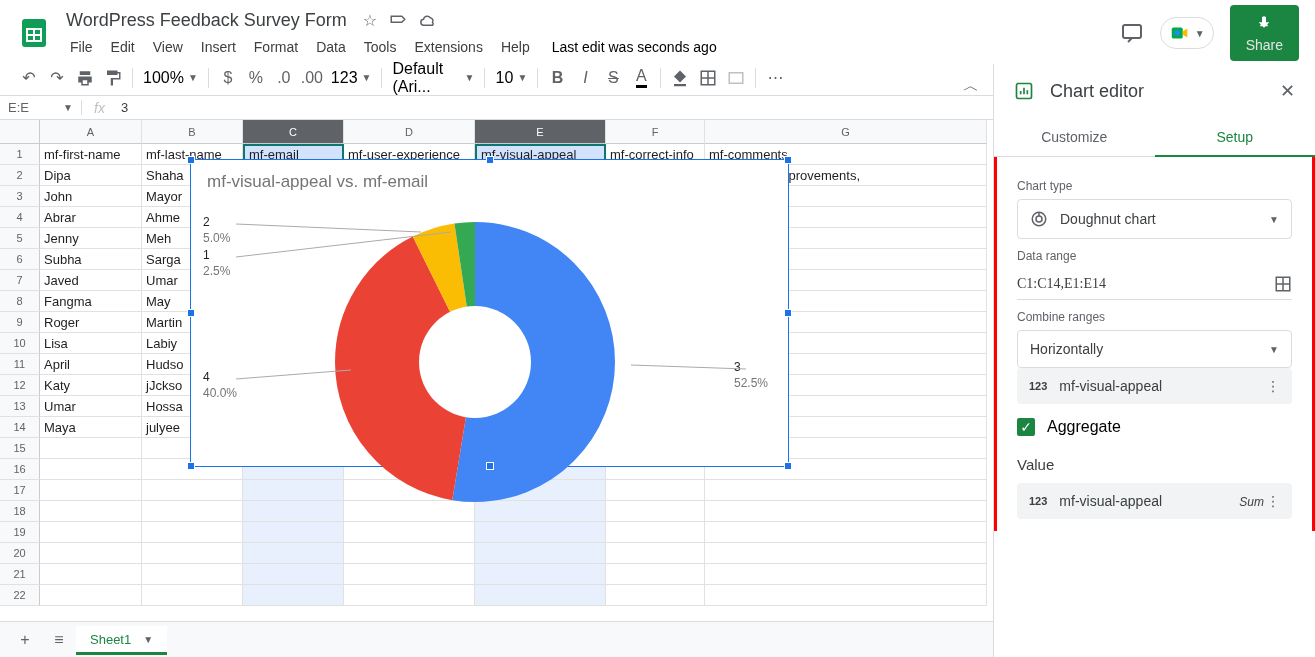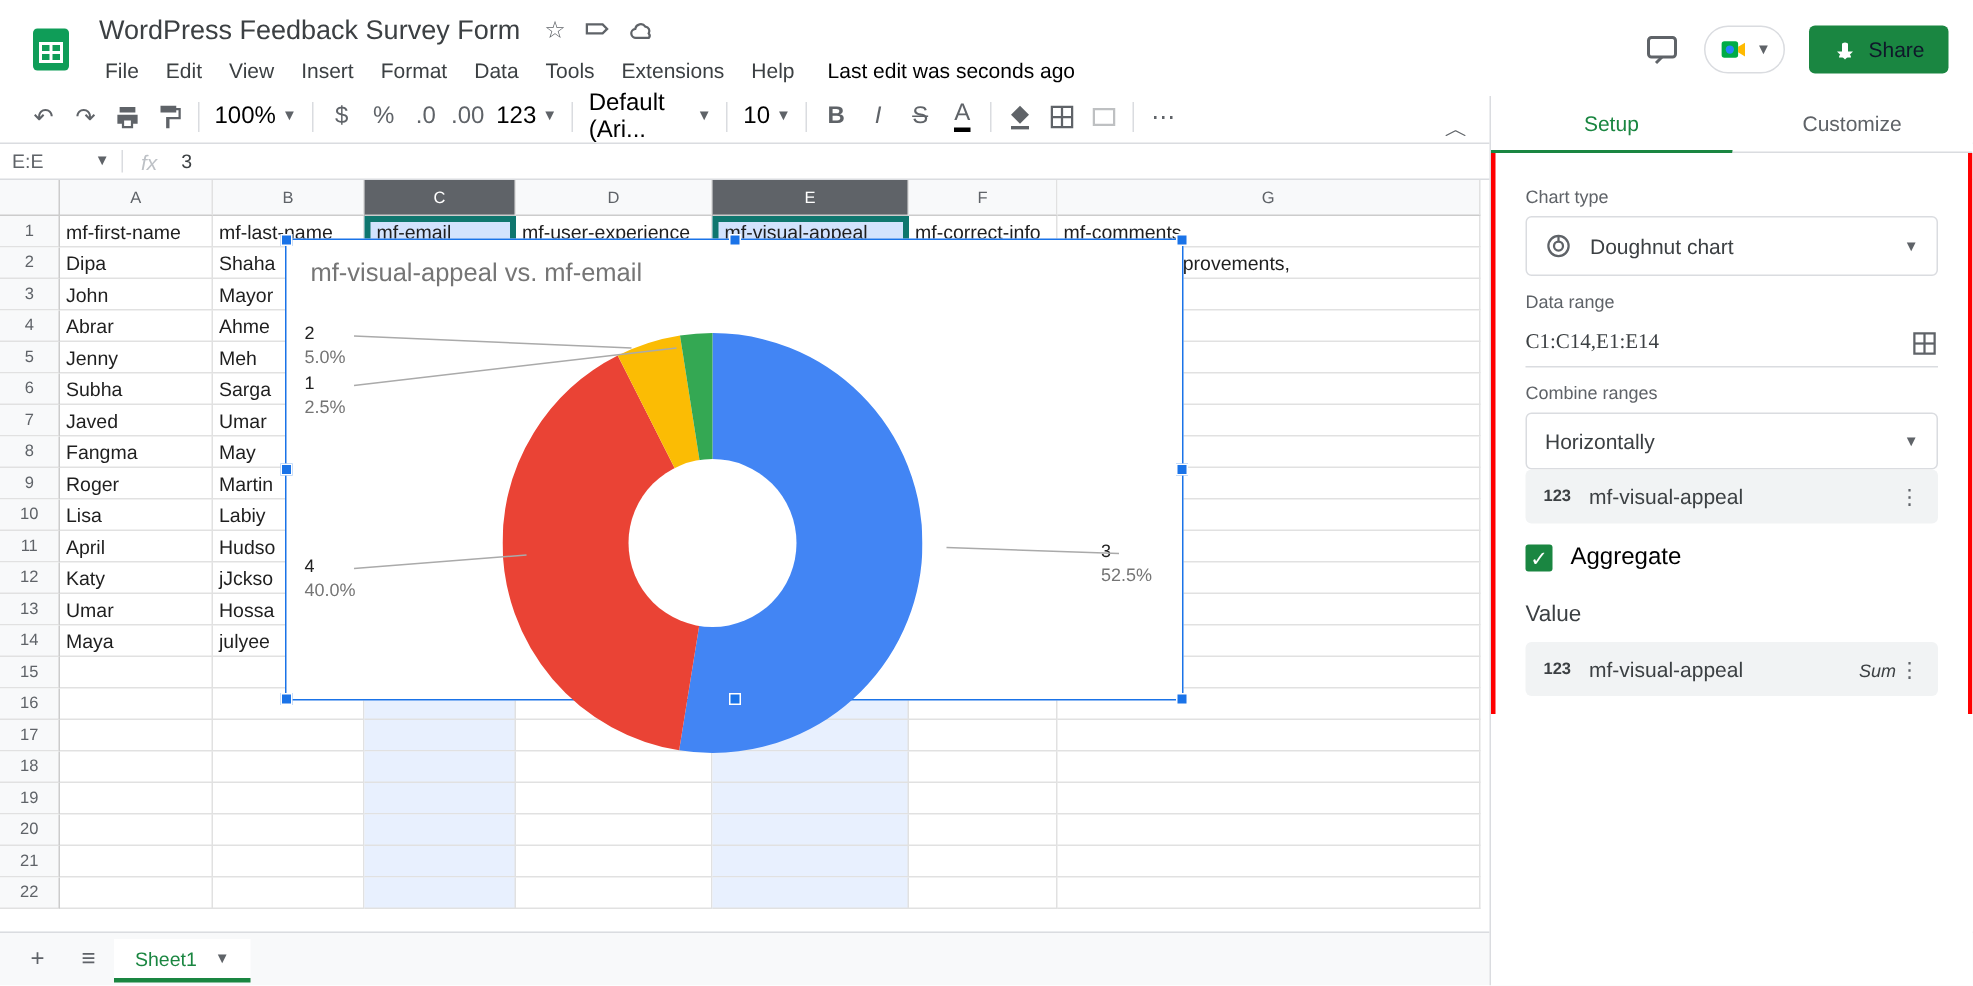--- a/index.html
+++ b/index.html
@@ -11,21 +11,21 @@
 .title-area { flex: 1; }
 .title-row { display: flex; align-items: center; gap: 12px; }
 .doc-title { font-size: 18px; color: #3c4043; padding: 2px 4px; }
 .title-icon { color: #5f6368; cursor: pointer; }
 .menu-bar { display: flex; gap: 2px; margin-top: 2px; align-items: center; }
 .menu-item { padding: 4px 8px; font-size: 14px; color: #3c4043; cursor: pointer; border-radius: 4px; }
 .last-edit { color: #000000; font-size: 14px; margin-left: 12px; cursor: pointer; }
 .header-right { display: flex; align-items: center; gap: 16px; }
 .header-icon { cursor: pointer; color: #5f6368; }
 .meet-btn { display: flex; align-items: center; border: 1px solid #dadce0; border-radius: 20px; padding: 4px 8px; cursor: pointer; }
-.share-btn { display: flex; align-items: center; gap: 8px; background: #1a8641; color: #0f172a; border-radius: 4px; padding: 8px 16px; font-size: 14px; cursor: pointer; font-weight: 500; }
+.share-btn { display: flex; align-items: center; gap: 8px; background: #1a8641; color: #e5e5e5; border-radius: 4px; padding: 8px 16px; font-size: 14px; cursor: pointer; font-weight: 500; flex-direction: column; }
 
 
 .toolbar { display: flex; align-items: center; padding: 4px 16px; border-bottom: 1px solid #dadce0; height: 36px; gap: 2px; }
 .tool-btn { width: 26px; height: 26px; display: flex; align-items: center; justify-content: center; cursor: pointer; color: #5f6368; border-radius: 2px; }
 .tool-sep { width: 1px; height: 20px; background: #dadce0; margin: 0 4px; }
 .tool-dropdown { display: flex; align-items: center; cursor: pointer; padding: 2px 4px; }
 .chevron { font-size: 10px; color: #5f6368; margin-left: 4px; }
 
 
 .formula-row { display: flex; align-items: center; border-bottom: 1px solid #dadce0; height: 24px; }
@@ -47,21 +47,21 @@
 .col-B { width: 101px; }
 .col-C { width: 101px; }
 .col-D { width: 131px; }
 .col-E { width: 131px; }
 .col-F { width: 99px; }
 .col-G { width: 282px; }
 .data-rows { }
 .data-row { display: flex; height: 21px; }
 .cell { border-right: 1px solid #e1e1e1; border-bottom: 1px solid #e1e1e1; font-size: 13px; color: #1f1f1f; padding: 0 4px; display: flex; align-items: center; overflow: hidden; white-space: nowrap; }
 .cell.sel-col { background: #e8f0fe; }
-.cell.sel-head { border: 4px solid #0f766e; background: #d3e3fd; }
+.cell.sel-head { border: 2px solid #0f766e; background: #d3e3fd; }
 
 
 .chart-embed { position: absolute; left: 190px; top: 39px; width: 599px; height: 308px; background: #fff; border: 1px solid #1a73e8; z-index: 5; }
 .chart-title { font-size: 17px; color: #757575; padding: 12px 16px 8px; }
 .donut { position: absolute; left: 144px; top: 62px; width: 280px; height: 280px; }
 .chart-label { position: absolute; font-size: 12px; color: #757575; line-height: 1.3; }
 .chart-label .num { color: #222; }
 .chart-handle { position: absolute; width: 8px; height: 8px; background: #1a73e8; border: 1px solid #fff; }
 
 
@@ -512,23 +512,33 @@
     <div class="chart-handle" style="left:-4px;bottom:-4px"></div>
     <div class="chart-handle" style="right:-4px;bottom:-4px"></div>
     <div class="chart-handle" style="left:50%;top:-4px;margin-left:-4px"></div>
     <div class="chart-handle" style="left:50%;bottom:-4px;margin-left:-4px"></div>
     <div class="chart-handle" style="left:-4px;top:50%;margin-top:-4px"></div>
     <div class="chart-handle" style="right:-4px;top:50%;margin-top:-4px"></div>
   </div>
 </div>
 
 <div class="sidebar">
+  <div class="sidebar-head">
+    <svg width="20" height="20" viewBox="0 0 24 24" fill="none" stroke="#1a8641" stroke-width="2">
+        <rect x="3" y="3" width="18" height="18" rx="2"></rect>
+        <line x1="8" y1="16" x2="8" y2="12"></line>
+        <line x1="12" y1="16" x2="12" y2="8"></line>
+        <line x1="16" y1="16" x2="16" y2="11"></line>
+      </svg>
+    <span class="sidebar-title">Chart editor</span>
+    <span class="sidebar-close">✕</span>
+  </div>
   <div class="sidebar-tabs">
+    <div class="sidebar-tab">Customize</div>
     <div class="sidebar-tab active">Setup</div>
-    <div class="sidebar-tab">Customize</div>
   </div>
   <div class="sidebar-body">
     <div class="form-label">Chart type</div>
     <div class="form-select">
       <svg width="18" height="18" viewBox="0 0 24 24" fill="none" stroke="#5f6368" stroke-width="2">
           <circle cx="12" cy="12" r="9"></circle>
           <circle cx="12" cy="12" r="4"></circle>
           <line x1="12" y1="3" x2="12" y2="8"></line>
         </svg>
       <span>Doughnut chart</span>

